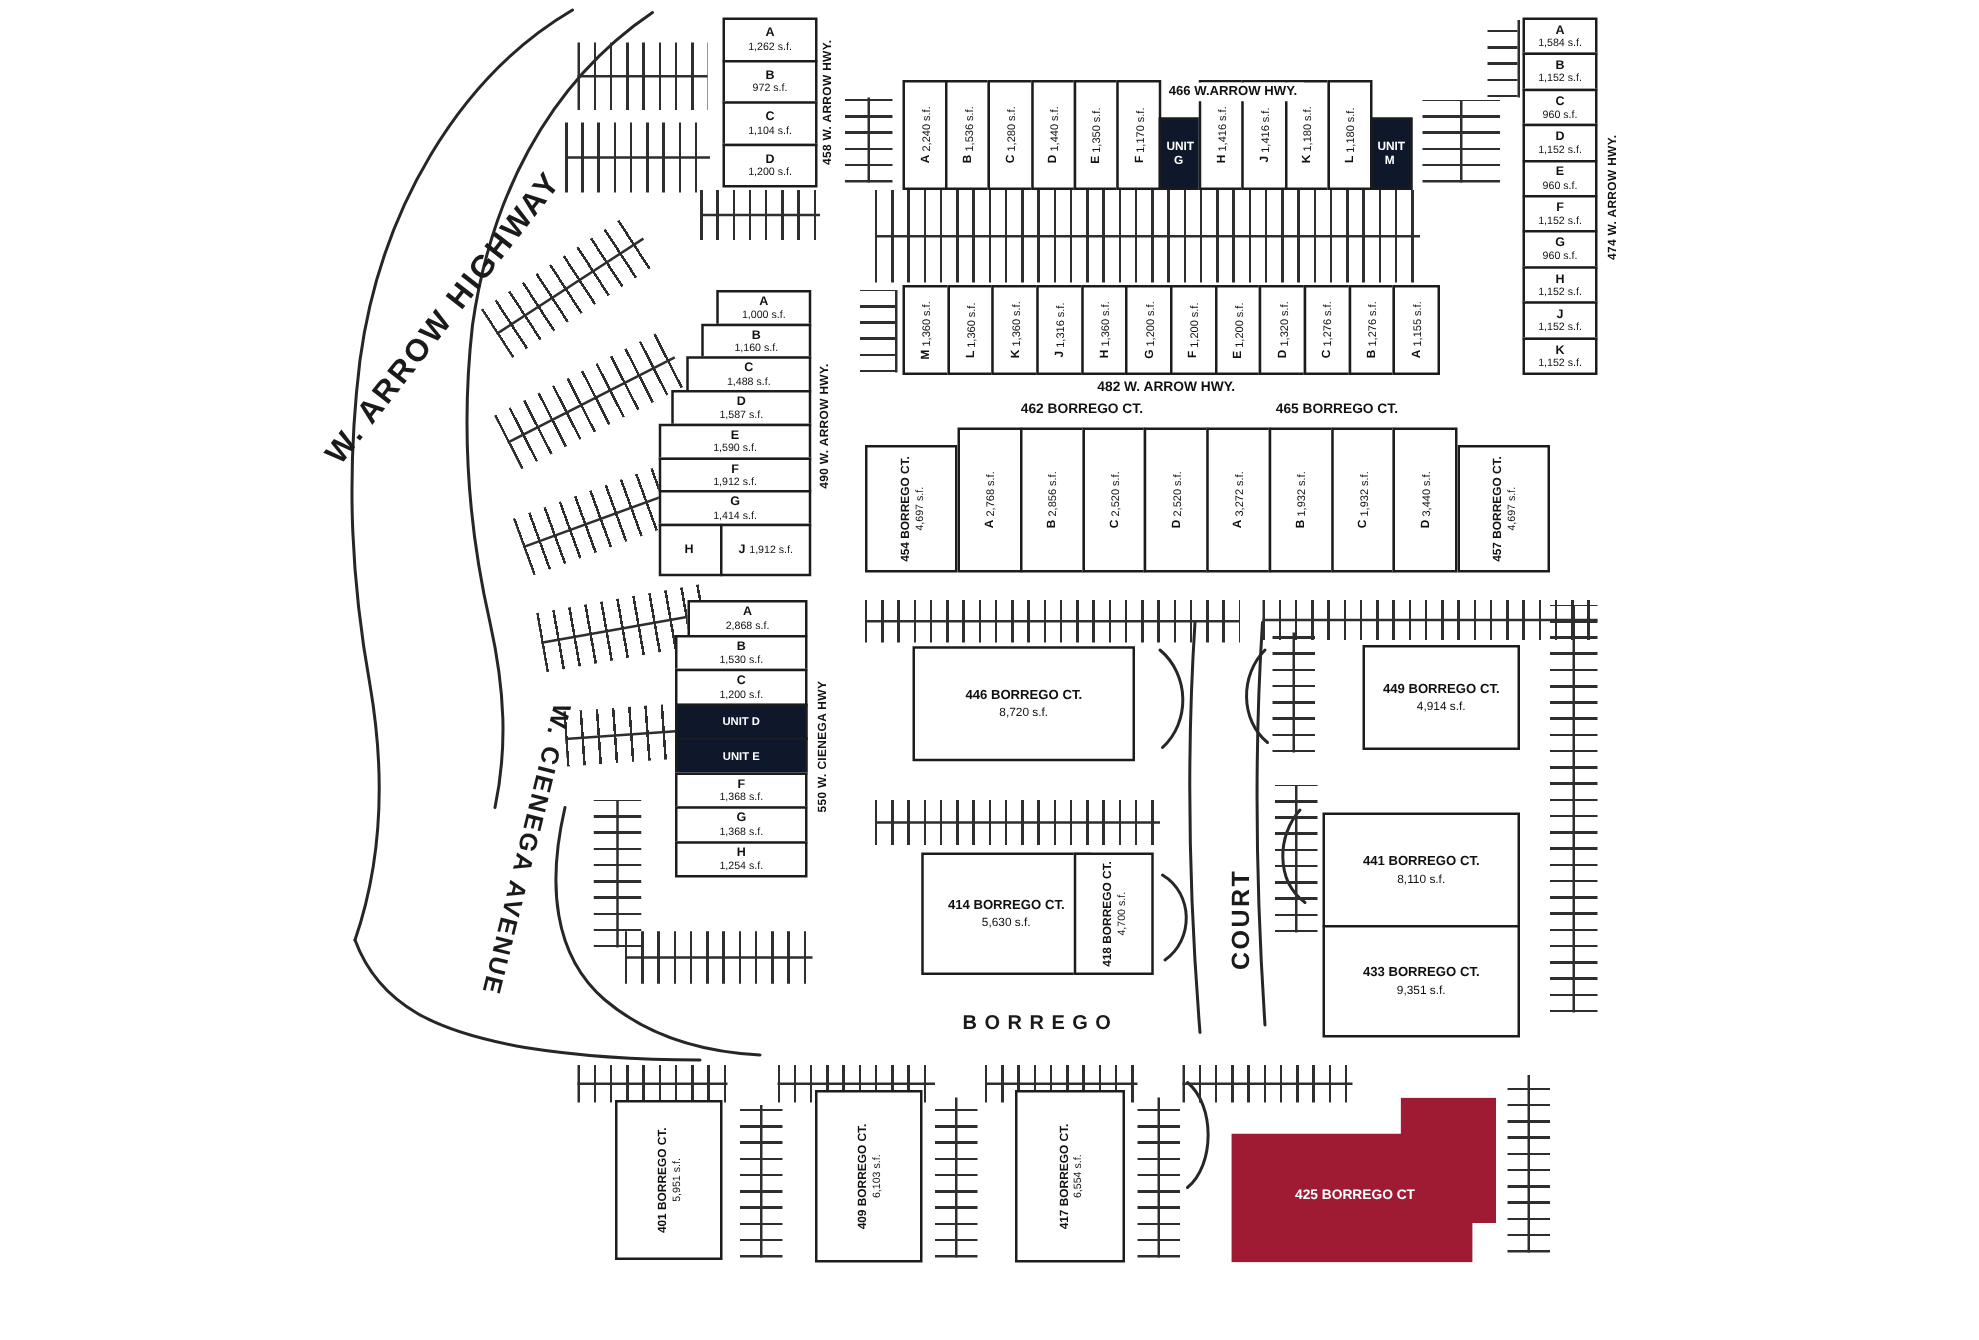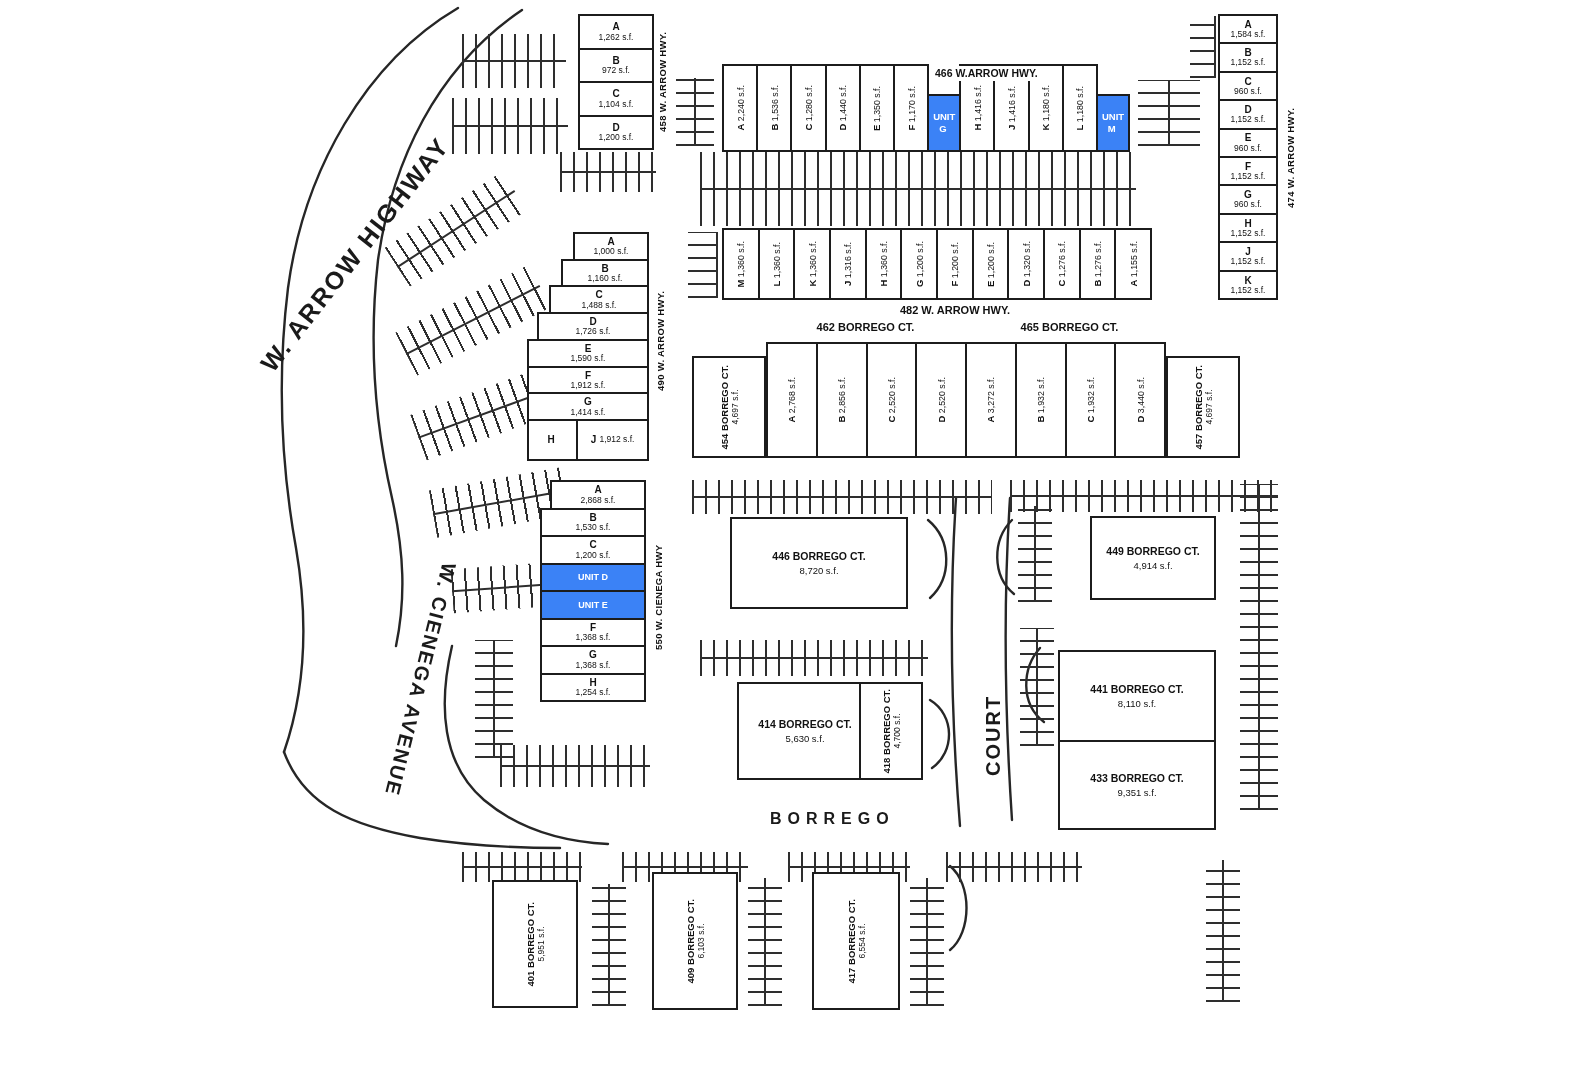--- a/index.html
+++ b/index.html
@@ -12,21 +12,21 @@
 .rows{display:flex;flex-direction:column;height:100%;width:100%}
 .rows>div{flex:1;margin-top:-2px}
 .rows>div:nth-of-type(1){margin-top:0}
 .cols{display:flex;flex-direction:row;height:100%;width:100%}
 .cols>div{flex:1;margin-left:-2px}
 .cols>div:nth-of-type(1){margin-left:0}
 .ul{font-weight:700;font-size:10px;line-height:1.12}
 .us{font-size:8.5px;line-height:1.12}
 .vt{writing-mode:vertical-rl;transform:rotate(180deg);white-space:nowrap;font-size:8.8px}
 .vt b{font-size:9.5px}
-.hl{background:#3b82f6;color:#fff;border-color:#1c1c1c}
+.hl{background:#0f172a;color:#fff;border-color:#1c1c1c}
 .hl .ul{font-size:9px;width:34px;white-space:normal;line-height:1.15}
 .col.hl .vt{writing-mode:horizontal-tb;transform:none;white-space:normal;width:30px;text-align:center;font-weight:700;font-size:9px;line-height:1.2}
 .b466 .cols>div.hl{align-self:flex-end;height:66%;flex:0 0 33px}
 .b490 .rows>div:nth-of-type(1){margin-left:46px}
 .b490 .rows>div:nth-of-type(2){margin-left:34px}
 .b490 .rows>div:nth-of-type(3){margin-left:22px}
 .b490 .rows>div:nth-of-type(4){margin-left:10px}
 .b490bot{position:absolute;z-index:2;display:flex}
 .b490bot>div{flex:1;margin-left:-2px}
 .b490bot>div:nth-of-type(1){margin-left:0;flex:0 0 42%}
@@ -258,21 +258,21 @@
           <span class="us">1,160 s.f.</span>
         </div>
 
         <div class="cell row">
           <span class="ul">C</span>
           <span class="us">1,488 s.f.</span>
         </div>
 
         <div class="cell row">
           <span class="ul">D</span>
-          <span class="us">1,726 s.f.</span>
+          <span class="us">1,587 s.f.</span>
         </div>
 
         <div class="cell row">
           <span class="ul">E</span>
           <span class="us">1,590 s.f.</span>
         </div>
 
         <div class="cell row">
           <span class="ul">F</span>
           <span class="us">1,912 s.f.</span>
@@ -343,21 +343,21 @@
 
         <div class="cell col">
           <span class="vt"><b>B</b>&nbsp;<span>1,276 s.f.</span></span>
         </div>
 
         <div class="cell col">
           <span class="vt"><b>A</b>&nbsp;<span>1,155 s.f.</span></span>
         </div>
       </div>
   </div>
-  <div class="title" style="left:740px;top:304px;width:430px">482 W. ARROW HWY.</div>
+  <div class="title" style="left:718px;top:304px;width:430px">482 W. ARROW HWY.</div>
 
   <div class="title" style="left:768px;top:321px;width:195px">462 BORREGO CT.</div>
   <div class="title" style="left:972px;top:321px;width:195px">465 BORREGO CT.</div>
 
   <div class="box" style="left:692px;top:356px;width:74px;height:102px">
     <div class="vt2">
       <div class="l1">454 BORREGO CT.</div>
       <div class="l2">4,697 s.f.</div>
     </div>
   </div>
@@ -500,14 +500,17 @@
     </div>
   </div>
 
   <div class="box" style="left:812px;top:872px;width:88px;height:138px">
     <div class="vt2">
       <div class="l1">417 BORREGO CT.</div>
       <div class="l2">6,554 s.f.</div>
     </div>
   </div>
 
+  <div class="box hlbox" style="left:985px;top:878px;width:212px;height:132px">
+    <div class="t">425 BORREGO CT</div>
+  </div>
 
 </div>
 
 </body></html>

